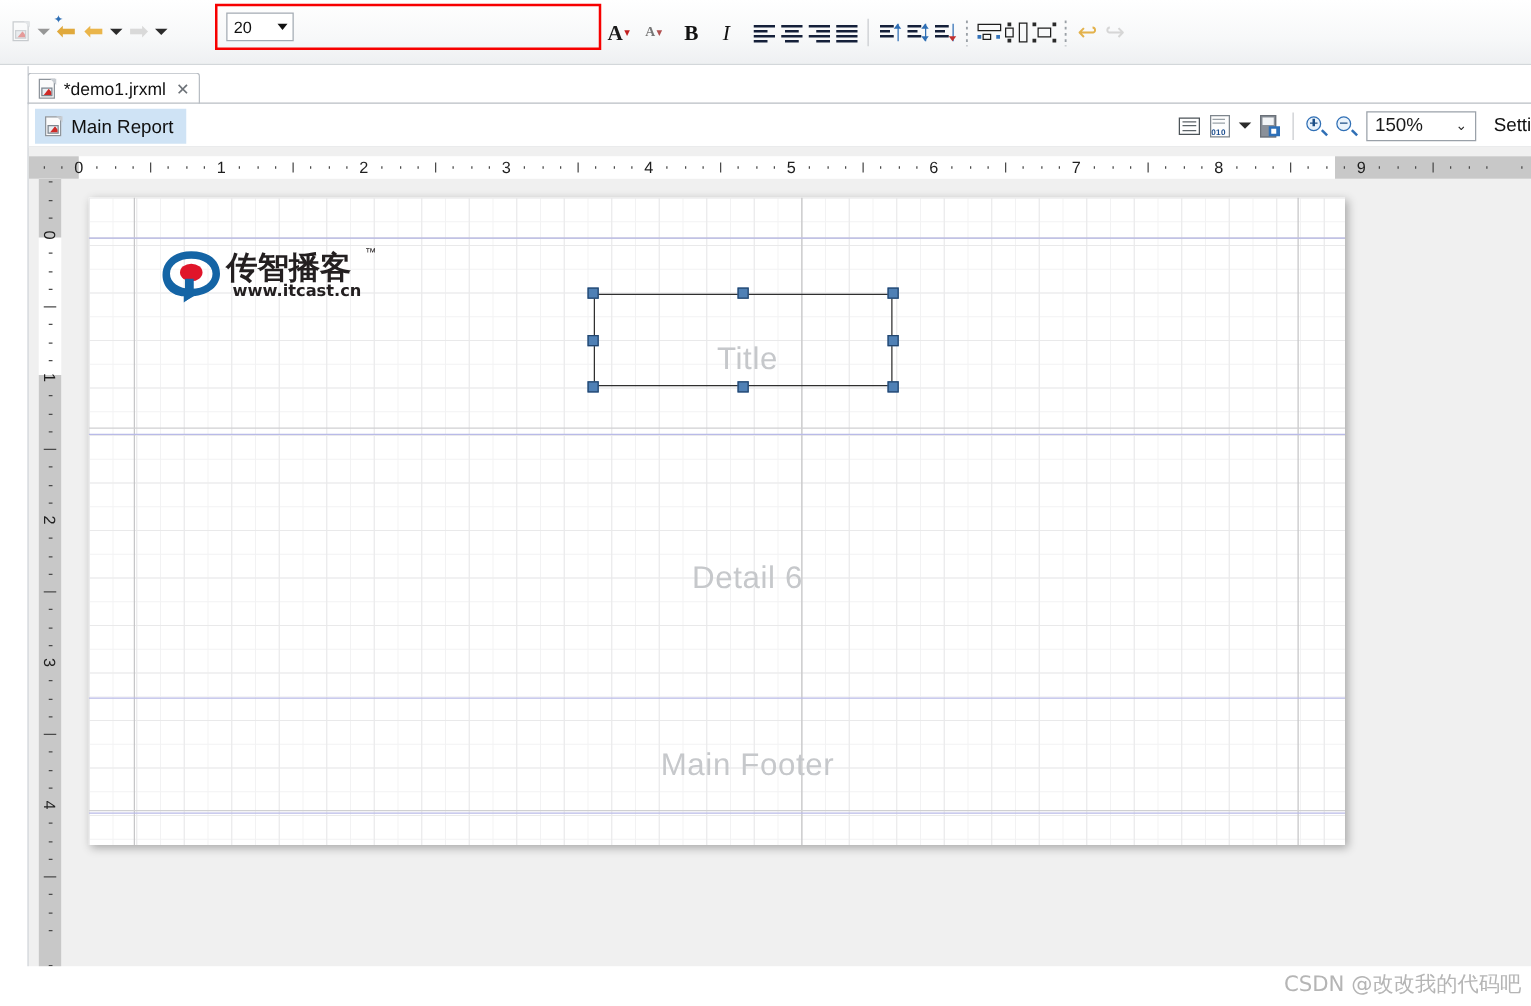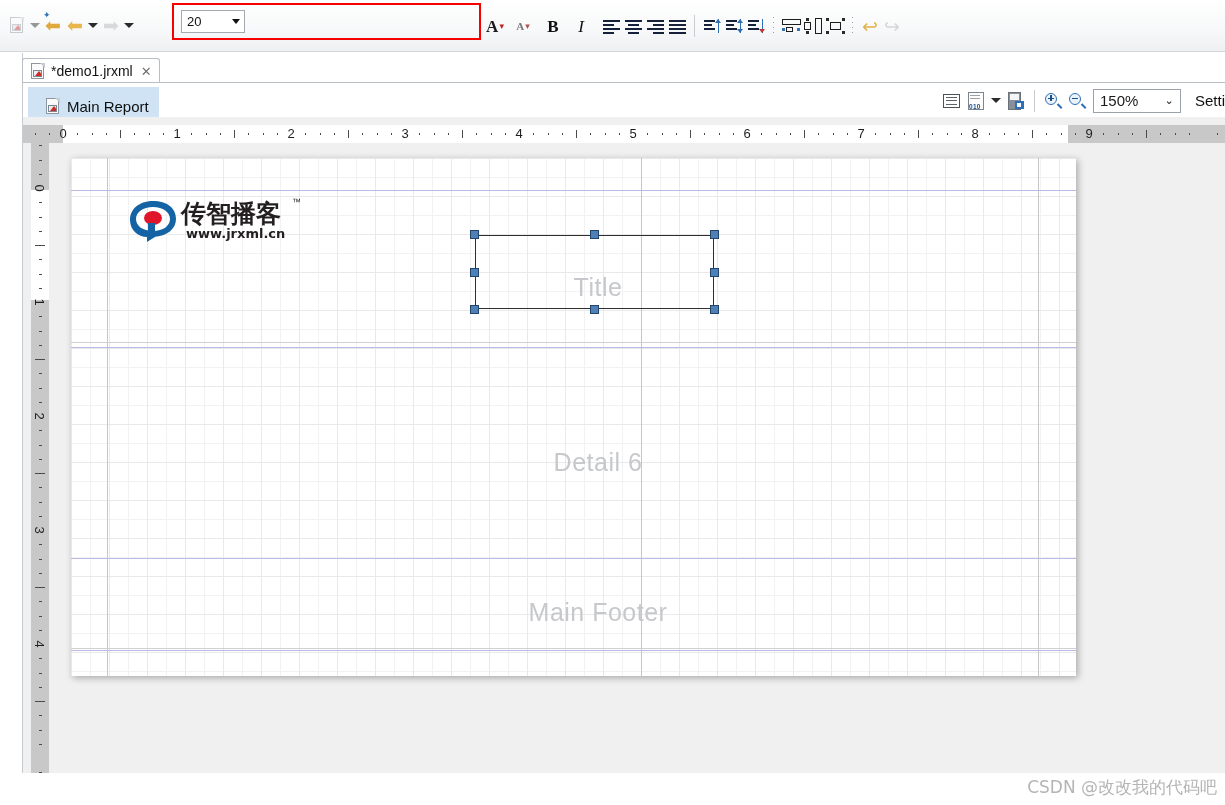--- a/index.html
+++ b/index.html
@@ -91,21 +91,21 @@
     flex: none;
   }
   .combo .arrow i {
     width: 0; height: 0;
     border-left: 4px solid transparent;
     border-right: 4px solid transparent;
     border-top: 5px solid #111;
     display: block;
   }
   #font-name-combo { width: 219px; }
-  #font-size-combo { width: 64px; margin-left: 4px; }
+  #font-size-combo { width: 54px; margin-left: 4px; }
 
   .tb-right {
     position: absolute;
     left: 484px; top: 0; height: 52px;
     display: flex; align-items: center;
   }
   .glyph-A {
     font-family: "Liberation Serif", serif;
     font-weight: bold;
     color: #1a1a1a;
@@ -217,24 +217,24 @@
   .report-bar {
     position: absolute;
     left: 23px; top: 84px;
     width: 1202px; height: 33px;
     background: #ffffff;
     border-bottom: 1px solid #cdd2d7;
   }
   .main-report-tab {
     position: absolute;
     left: 5px; top: 3px;
-    height: 38px;
+    height: 28px;
     background: #cfe3f5;
     display: flex; align-items: center;
-    padding: 0 10px 0 18px;
+    padding: 0 10px 0 8px;
     box-sizing: border-box;
   }
   .main-report-tab .lbl {
     font-size: 15px; color: #101010; margin-left: 6px; white-space: nowrap;
   }
 
   .zoom-tools {
     position: absolute;
     right: 0px; top: 2px;
     height: 29px;
@@ -867,21 +867,21 @@
 
     <div class="logo">
       <svg class="swirl" viewBox="0 0 48 44">
         <path d="M24 2 C9 2 1 11 1 21 C1 31 9 38 18 38 L18 43 L25 38 C38 37 47 30 47 20 C47 9 38 2 24 2 Z
                  M24 8 C34 8 41 13 41 20 C41 27 34 32 24 32 C14 32 7 27 7 20 C7 13 14 8 24 8 Z" fill="#1464a5"></path>
         <ellipse cx="24" cy="19" rx="9" ry="7" fill="#e0152a"></ellipse>
         <path d="M19 24 L19 42 L26 38 L26 24 Z" fill="#1464a5"></path>
       </svg>
       <div class="cn">传智播客</div>
       <div class="tm">™</div>
-      <div class="url">www.jrxml.cn</div>
+      <div class="url">www.itcast.cn</div>
     </div>
 
     <div class="title-el">
       <div class="frame"></div>
       <div class="handle" style="left:-5px;top:-5px"></div>
       <div class="handle" style="left:115px;top:-5px"></div>
       <div class="handle" style="left:235px;top:-5px"></div>
       <div class="handle" style="left:-5px;top:33px"></div>
       <div class="handle" style="left:235px;top:33px"></div>
       <div class="handle" style="left:-5px;top:70px"></div>

